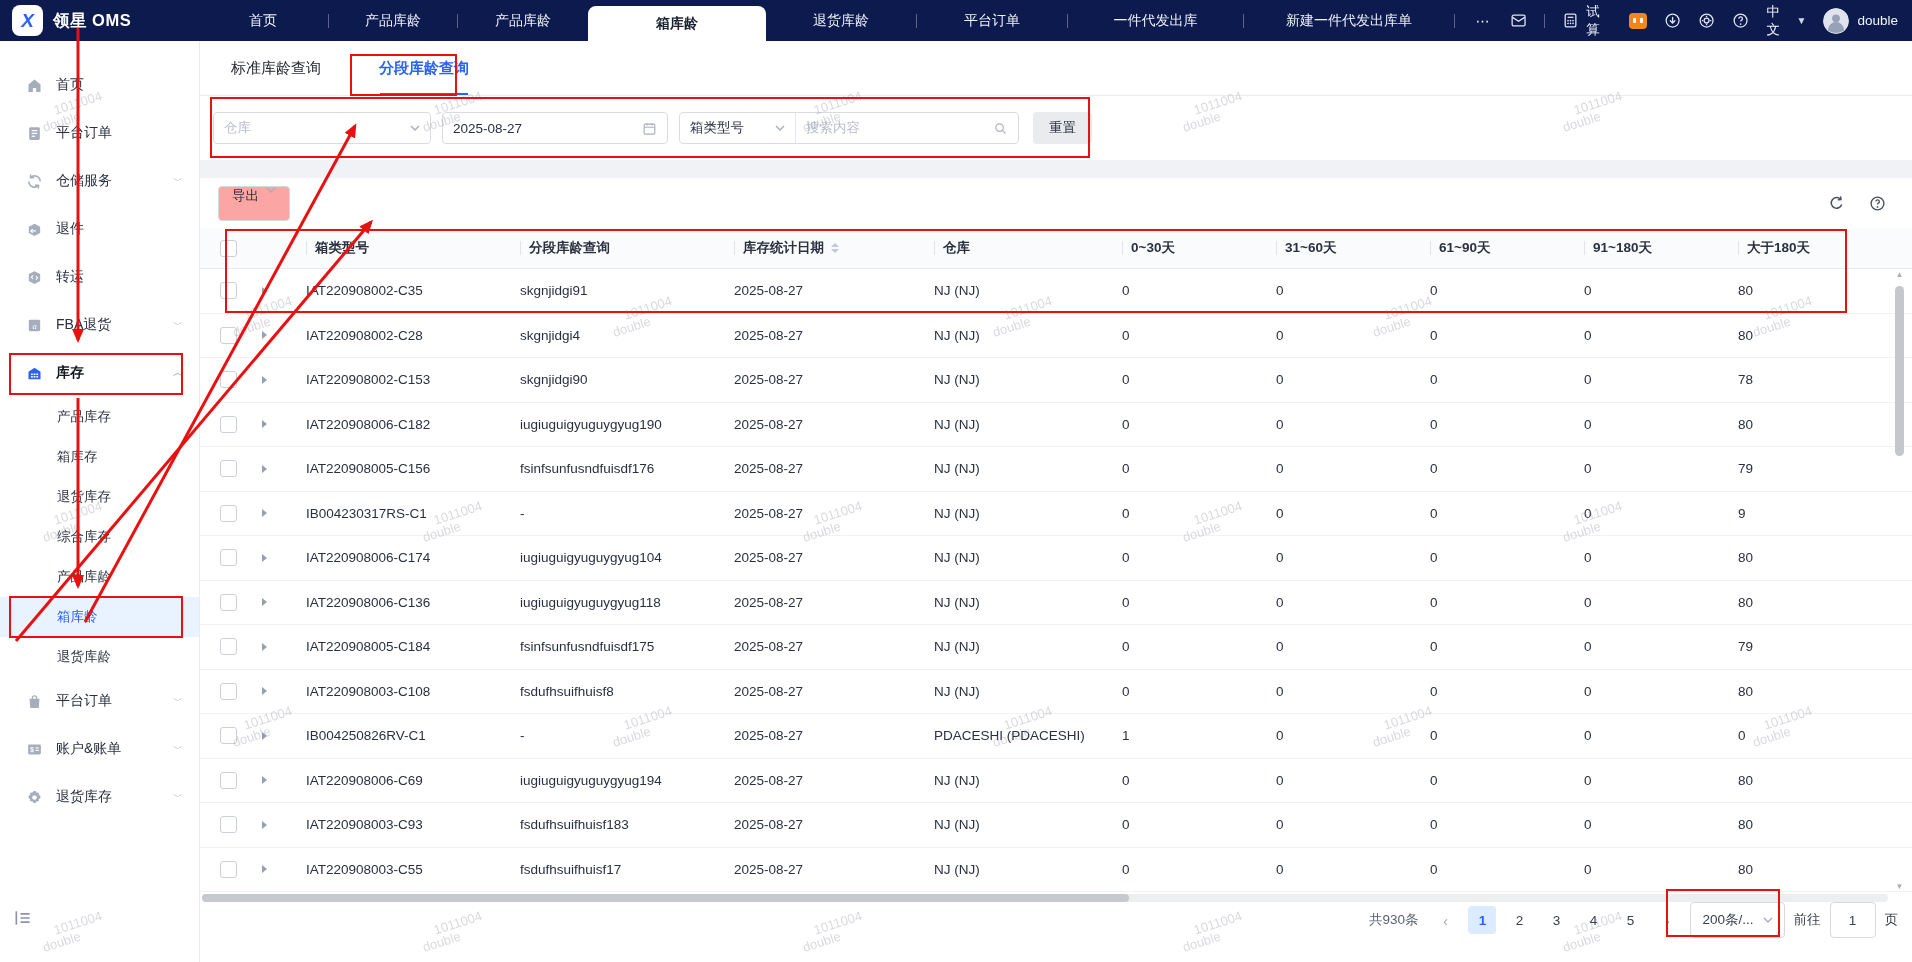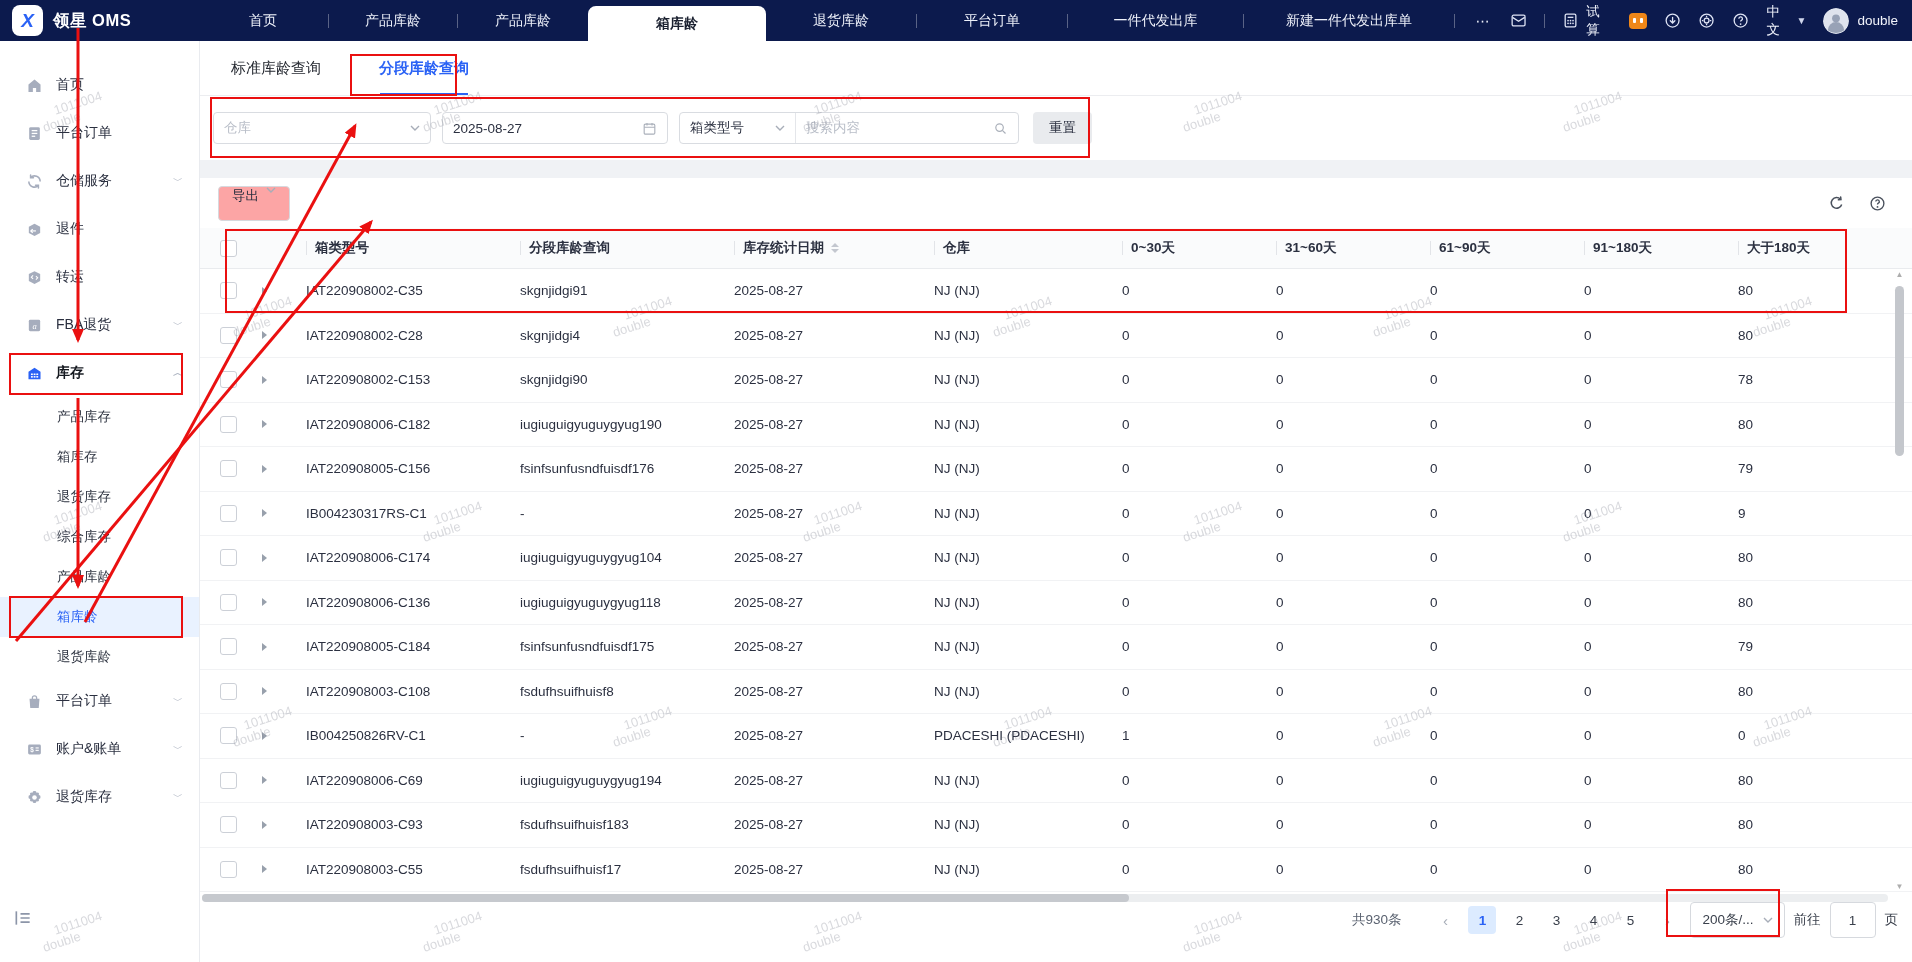--- a/index.html
+++ b/index.html
@@ -92,21 +92,21 @@
           border-top:4.5px solid #c3c7cf;}
   
   .hscroll{position:absolute;left:2px;right:24px;top:716px;height:8px;background:#eceef0;border-radius:4px;}
   .hscroll .thumb{position:absolute;left:0;top:0;height:8px;width:55%;background:#c6c9ce;border-radius:4px;cursor:pointer;}
   .vscroll{position:absolute;right:7px;top:92px;width:11px;height:622px;}
   .vscroll .arr{color:#adadad;font-size:8px;text-align:center;line-height:10px;}
   .vscroll .vthumb{position:absolute;left:1px;top:16px;width:9px;height:170px;background:#c4c7cc;border-radius:5px;cursor:pointer;}
   
   .pagination{position:absolute;right:14px;top:722px;height:40px;display:flex;align-items:center;
               gap:9px;font-size:13.5px;color:#3a404c;}
-  .pg-total{color:#5a6270;margin-right:21px;}
+  .pg-total{color:#5a6270;margin-right:4px;}
   .pg{min-width:28px;height:28px;display:flex;align-items:center;justify-content:center;border-radius:4px;cursor:pointer;}
   .pg.cur{background:#dcebff;color:#2a62f5;font-weight:bold;}
   .pg-arrow{color:#a7adb8;font-size:15px;}
   .size-sel{height:34px;border:1px solid #d6d9de;border-radius:4px;padding:0 11px;display:flex;gap:9px;
             align-items:center;cursor:pointer;background:#fff;}
   .goto-input{width:44px;height:34px;border:1px solid #d6d9de;border-radius:4px;display:flex;
               align-items:center;justify-content:center;background:#fff;cursor:text;}
   
   .wm{position:absolute;transform:rotate(-18deg);color:rgba(125,130,142,.30);font-size:13px;
       line-height:15px;pointer-events:none;z-index:60;white-space:nowrap;}

